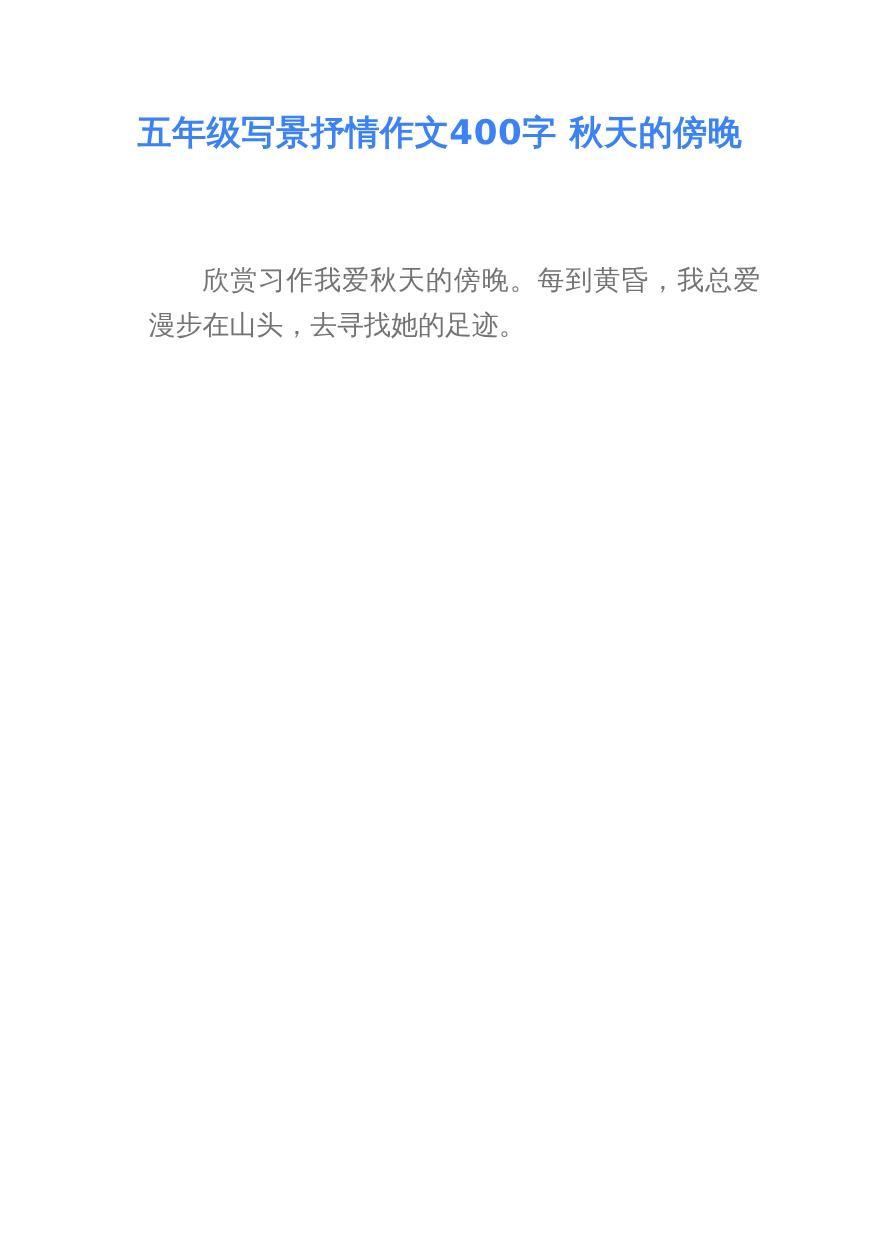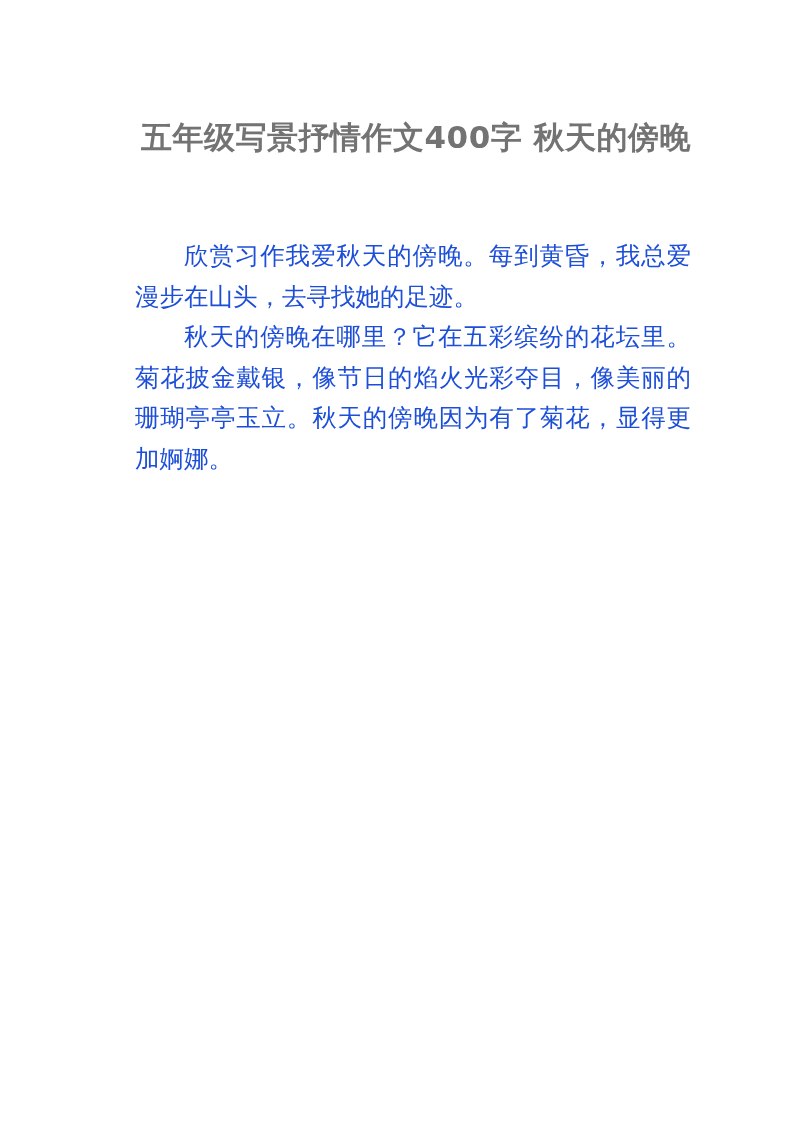--- a/index.html
+++ b/index.html
@@ -27,42 +27,41 @@
       position: absolute;
       left: 125px;
       top: 98px;
       width: 550px;
       text-align: center;
       font-family: "DejaVu Sans", "Liberation Sans", sans-serif;
       font-weight: bold;
       font-size: 31px;
       line-height: 46px;
       letter-spacing: 0.5px;
-      color: #737373;
-      margin: 16px;
+      color: #3b82f6;
+      margin: 0;
     }
     .body-text {
       position: absolute;
       left: 135px;
       top: 236px;
       width: 556px;
       font-family: Liberation Sans, sans-serif;
       font-size: 24.5px;
       line-height: 40.5px;
-      color: #1d4ed8;
+      color: #737373;
       text-align: justify;
     }
     .body-text p {
       margin: 0;
       text-indent: 49px;
     }
   </style>
 </head>
 <body>
 
 <div class="page">
   <h1 class="title">五年级写景抒情作文400字 秋天的傍晚</h1>
 
   <div class="body-text">
     <p>欣赏习作我爱秋天的傍晚。每到黄昏，我总爱漫步在山头，去寻找她的足迹。</p>
-    <p>秋天的傍晚在哪里？它在五彩缤纷的花坛里。菊花披金戴银，像节日的焰火光彩夺目，像美丽的珊瑚亭亭玉立。秋天的傍晚因为有了菊花，显得更加婀娜。</p>
   </div>
 </div>
 
 </body></html>

